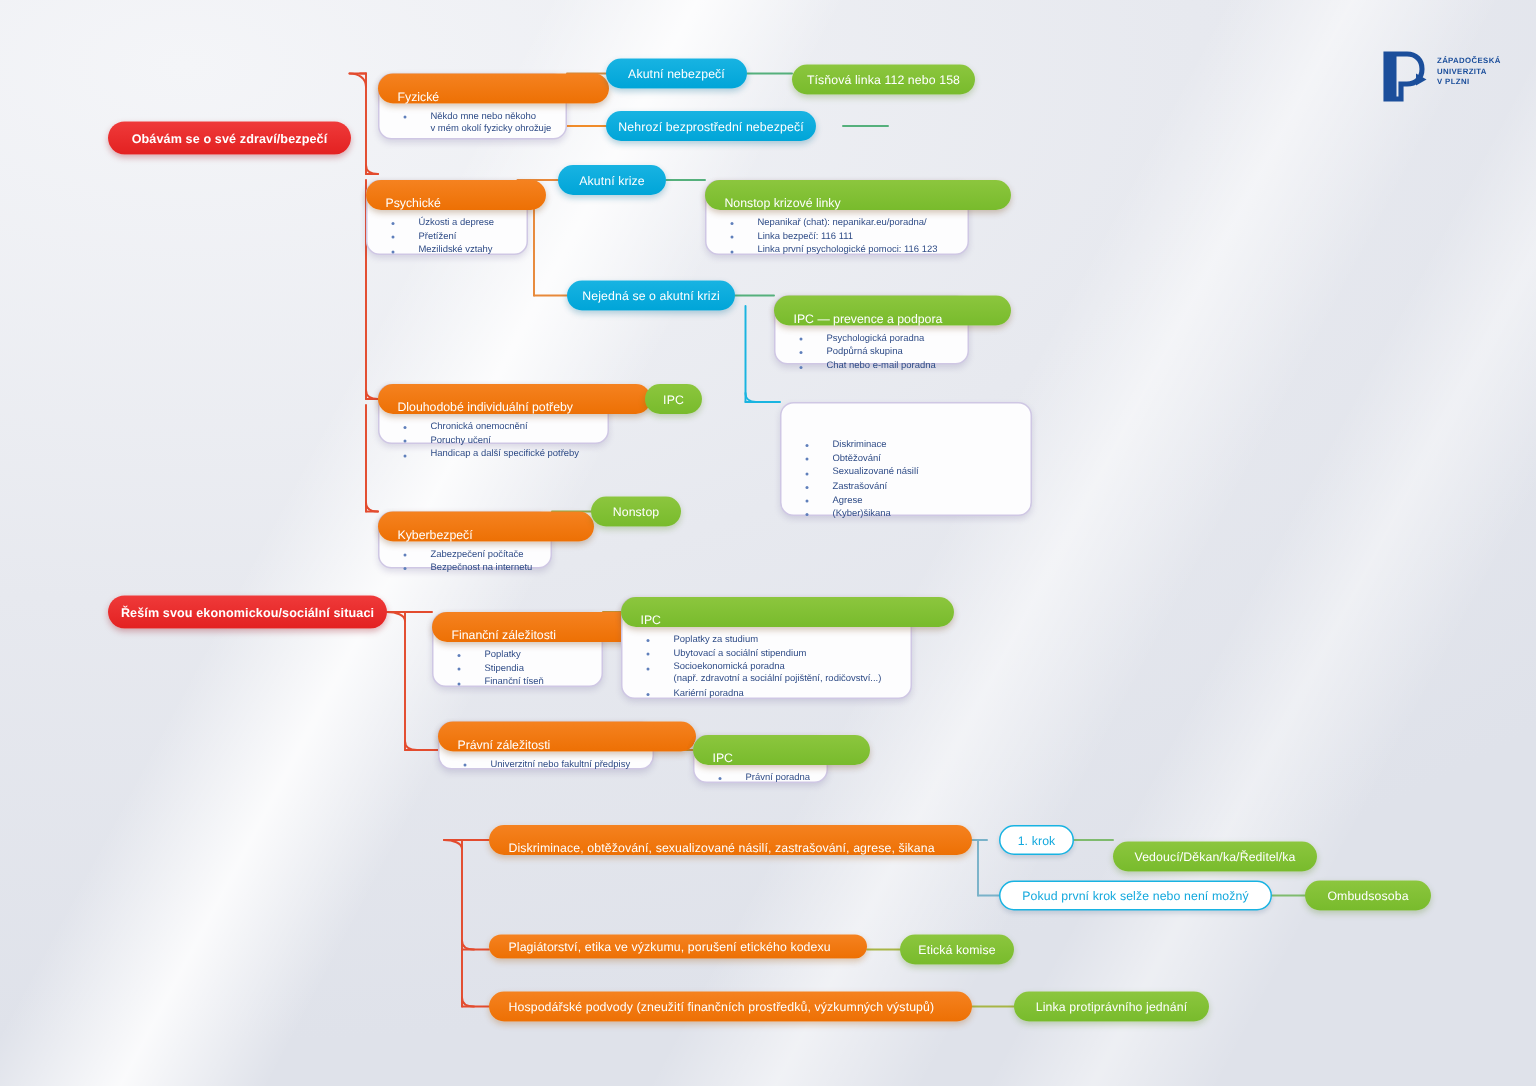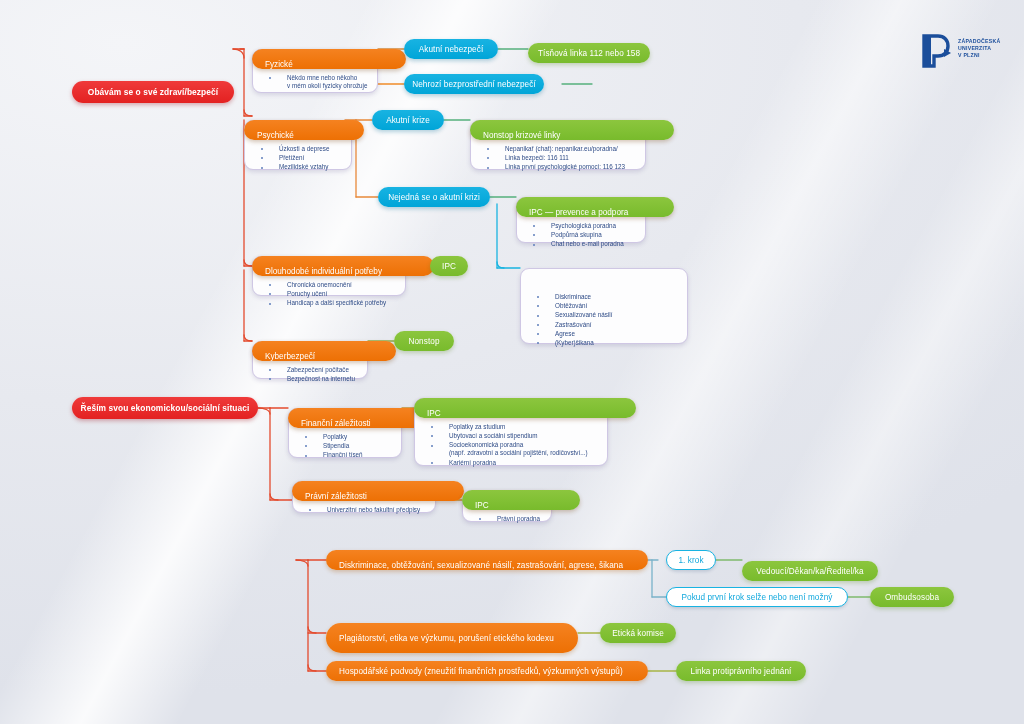--- a/index.html
+++ b/index.html
@@ -335,21 +335,21 @@
   <div class="pill green center" style="left:742px;top:550px;width:136px;height:20px;margin-top:11px;">
     <span>Vedoucí/Děkan/ka/Ředitel/ka</span>
   </div>
   <div class="pill ghost center" style="left:666px;top:587px;width:182px;height:20px;">
     <span>Pokud první krok selže nebo není možný</span>
   </div>
   <div class="pill green center" style="left:870px;top:587px;width:84px;height:20px;">
     <span>Ombudsosoba</span>
   </div>
 
-  <div class="pill orange" style="left:326px;top:623px;width:252px;height:30px;">
+  <div class="pill orange" style="left:326px;top:623px;width:252px;height:16px;">
     <span>Plagiátorství, etika ve výzkumu, porušení etického kodexu</span>
   </div>
   <div class="pill green center" style="left:600px;top:623px;width:76px;height:20px;">
     <span>Etická komise</span>
   </div>
 
   <div class="pill orange" style="left:326px;top:661px;width:322px;height:20px;">
     <span>Hospodářské podvody (zneužití finančních prostředků, výzkumných výstupů)</span>
   </div>
   <div class="pill green center" style="left:676px;top:661px;width:130px;height:20px;">

